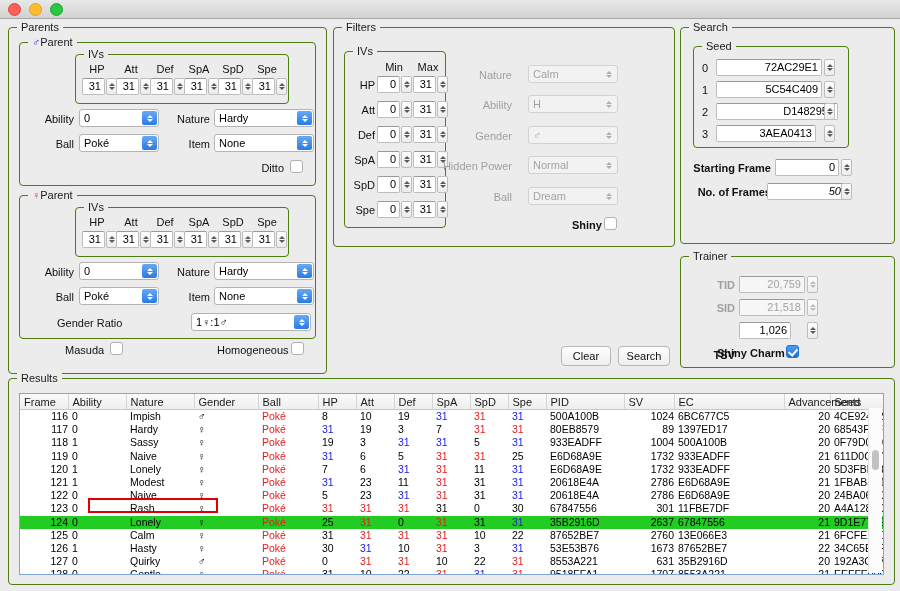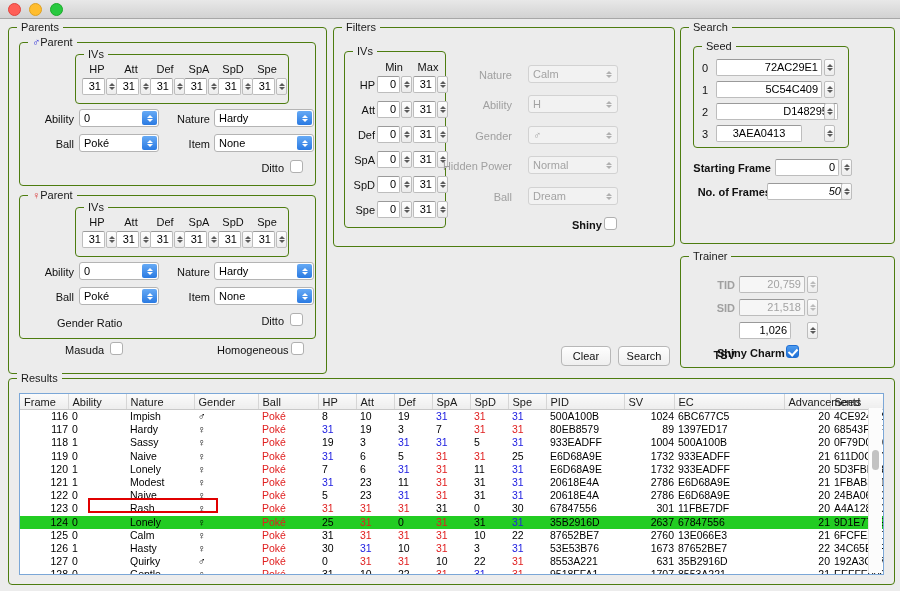--- a/index.html
+++ b/index.html
@@ -278,20 +278,24 @@
       <div class="combo" style="left:194px;top:91px;width:100px;"><span>None</span><span class="arrowbox">
             <i class="up"></i>
             <i class="dn"></i>
           </span></div>
 
       <div class="lbl r" style="left:218px;top:119px;width:46px;">Ditto</div>
       <div class="cbox" style="left:270px;top:117px;"></div>
     </div>
 
     <div class="lbl" style="left:48px;top:289px;width:100px;text-align:left;font-weight:normal;">Gender Ratio</div>
+    <div class="combo" style="left:182px;top:285px;width:120px;"><span>1♀:1♂</span><span class="arrowbox">
+          <i class="up"></i>
+          <i class="dn"></i>
+        </span></div>
 
     <div class="lbl" style="left:56px;top:316px;">Masuda</div>
     <div class="cbox" style="left:101px;top:314px;"></div>
     <div class="lbl" style="left:208px;top:316px;">Homogeneous</div>
     <div class="cbox" style="left:282px;top:314px;"></div>
   </div>
 
   <div class="group" style="left:333px;top:27px;width:340px;height:218px;">
     <div class="legend">Filters</div>
 
@@ -430,21 +434,21 @@
         </div>
 
       <div class="lbl" style="left:8px;top:59px;">2</div>
       <div class="field" style="left:22px;top:56px;width:122px;">D1482955</div>
       <div class="stepper" style="left:130px;top:56px;">
           <i class="up"></i>
           <i class="dn"></i>
         </div>
 
       <div class="lbl" style="left:8px;top:81px;">3</div>
-      <div class="field" style="left:22px;top:78px;width:86px;text-align:center;">3AEA0413</div>
+      <div class="field" style="left:22px;top:78px;width:100px;">3AEA0413</div>
       <div class="stepper" style="left:130px;top:78px;">
           <i class="up"></i>
           <i class="dn"></i>
         </div>
     </div>
 
     <div class="lbl r b" style="left:6px;top:134px;width:84px;font-weight:bold;">Starting Frame</div>
     <div class="field" style="left:94px;top:131px;width:64px;">0</div>
     <div class="stepper" style="left:160px;top:131px;">
         <i class="up"></i>

